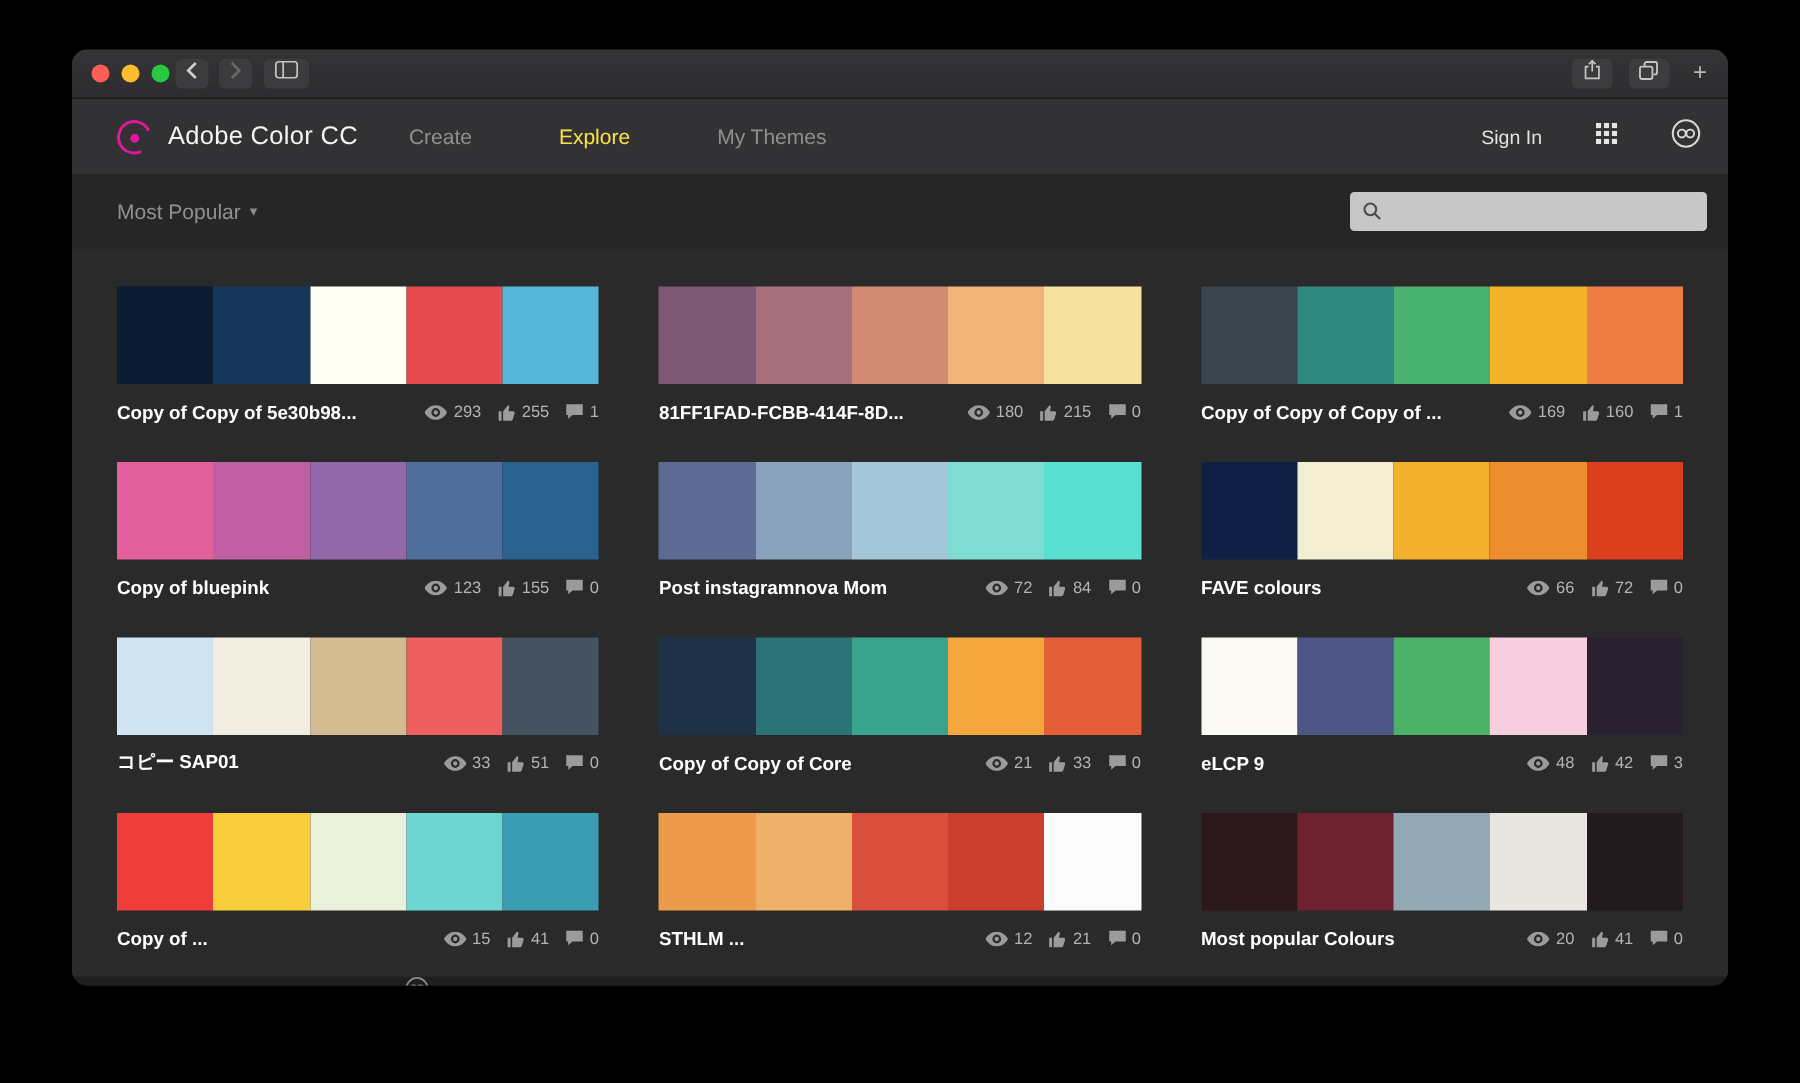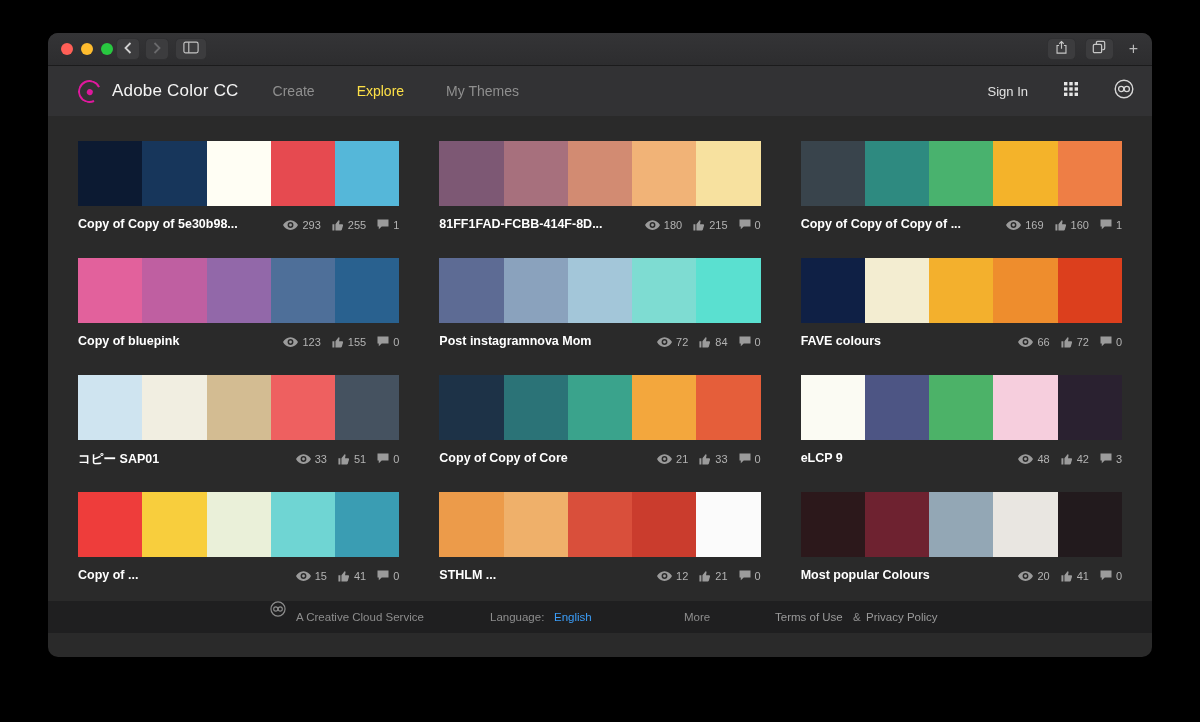--- a/index.html
+++ b/index.html
@@ -26,41 +26,41 @@
   .rightgroup{position:absolute;right:8px;top:5px;display:flex;gap:9px;align-items:center;}
   .rightgroup .tbtn{width:27px;}
   .plusbtn{color:#b9b9b9;font-size:16px;background:transparent;border:none;line-height:20px;}
   
   .appheader{height:50px;background:#323234;display:flex;align-items:center;padding:0 18px 0 30px;}
   .logo{width:19px;height:19px;border-radius:50%;border:2.5px solid var(--magenta);
     border-right-color:transparent;position:relative;transform:rotate(20deg);flex:none;}
   .logo::after{content:"";position:absolute;width:6px;height:6px;border-radius:50%;
     background:var(--magenta);top:50%;left:50%;transform:translate(-50%,-50%);}
   .apptitle{color:#f4f4f4;font-size:17px;margin-left:11px;letter-spacing:.2px;}
-  .mainnav{display:flex;gap:42px;margin-left:34px;font-size:14px;}
+  .mainnav{display:flex;gap:58px;margin-left:34px;font-size:14px;}
   .mainnav span{color:#8f8f8f;cursor:pointer;}
   .mainnav span.active{color:#fde047;}
   .hdr-right{margin-left:auto;display:flex;align-items:center;gap:36px;}
   .signin{color:#e2e2e2;font-size:13px;cursor:pointer;}
   
   .filterbar{height:50px;background:#262626;display:flex;align-items:center;padding:0 14px 0 30px;}
   .sortdd{color:#909090;font-size:14px;cursor:pointer;display:flex;align-items:center;gap:6px;}
   .sortdd .arrow{font-size:10px;color:#8a8a8a;}
   .searchwrap{margin-left:auto;position:relative;width:238px;height:26px;}
   .searchwrap svg{position:absolute;left:8px;top:6px;}
   .searchwrap input{width:100%;height:100%;box-sizing:border-box;background:#c7c7c8;border:none;
     border-radius:3px;padding-left:28px;font-size:13px;color:#222;outline:none;}
   
   .content{height:460px;background:#2a2a2a;padding:25px 30px 0;box-sizing:content-box;
     overflow:hidden;width:1044px;}
   .grid{display:grid;grid-template-columns:repeat(3,1fr);column-gap:40px;row-gap:26px;}
   .card{cursor:pointer;}
   .swatches{display:flex;height:65px;}
   .swatch{flex:1;}
-  .meta{display:flex;margin-top:11px;height:15px;}
+  .meta{display:flex;align-items:center;margin-top:11px;height:15px;}
   .ptitle{color:#fff;font-size:12.5px;font-weight:bold;flex:1;white-space:nowrap;overflow:hidden;}
   .stats{display:flex;gap:11px;align-items:center;}
   .stat{display:flex;gap:4px;align-items:center;color:#b3b3b3;font-size:11px;}
   
   .footer{position:relative;height:32px;background:#1f1f20;font-size:11.5px;color:#8d8d8d;}
   .footer span{position:absolute;top:0;line-height:32px;white-space:nowrap;}
   .f-ccicon{position:absolute;left:222px;top:8px;}
   .f-service{left:248px;}
   .f-lang{left:442px;}
   .f-english{left:506px;color:var(--link-blue);cursor:pointer;}
@@ -164,20 +164,35 @@
       <span>
         <svg viewBox="0 0 20 20" width="20" height="20">
             <circle cx="10" cy="10" r="8.8" fill="none" stroke="#d6d6d6" stroke-width="1.4"></circle>
             <circle cx="7.2" cy="10" r="2.6" fill="none" stroke="#d6d6d6" stroke-width="1.3"></circle>
             <circle cx="12.8" cy="10" r="2.6" fill="none" stroke="#d6d6d6" stroke-width="1.3"></circle>
           </svg>
       </span>
     </div>
   </div>
 
+  <div class="filterbar">
+    <div class="sortdd">
+      <span>Most Popular</span>
+      <span class="arrow">▾</span>
+    </div>
+    <div class="searchwrap">
+      <span>
+        <svg viewBox="0 0 14 14" width="13" height="13">
+            <circle cx="6" cy="6" r="4.2" fill="none" stroke="#4a4a4a" stroke-width="1.5"></circle>
+            <line x1="9.2" y1="9.2" x2="13" y2="13" stroke="#4a4a4a" stroke-width="1.5"></line>
+          </svg>
+      </span>
+      <input type="text" placeholder="" style="">
+    </div>
+  </div>
 
   <div class="content">
     <div class="grid" id="palette-grid">
   <div class="card">
     <div class="swatches">
             <div class="swatch" style="background: rgb(12, 26, 50);"></div>
             <div class="swatch" style="background: rgb(23, 54, 91);"></div>
             <div class="swatch" style="background: rgb(255, 254, 244);"></div>
             <div class="swatch" style="background: rgb(230, 74, 80);"></div>
             <div class="swatch" style="background: rgb(85, 183, 217);"></div>

